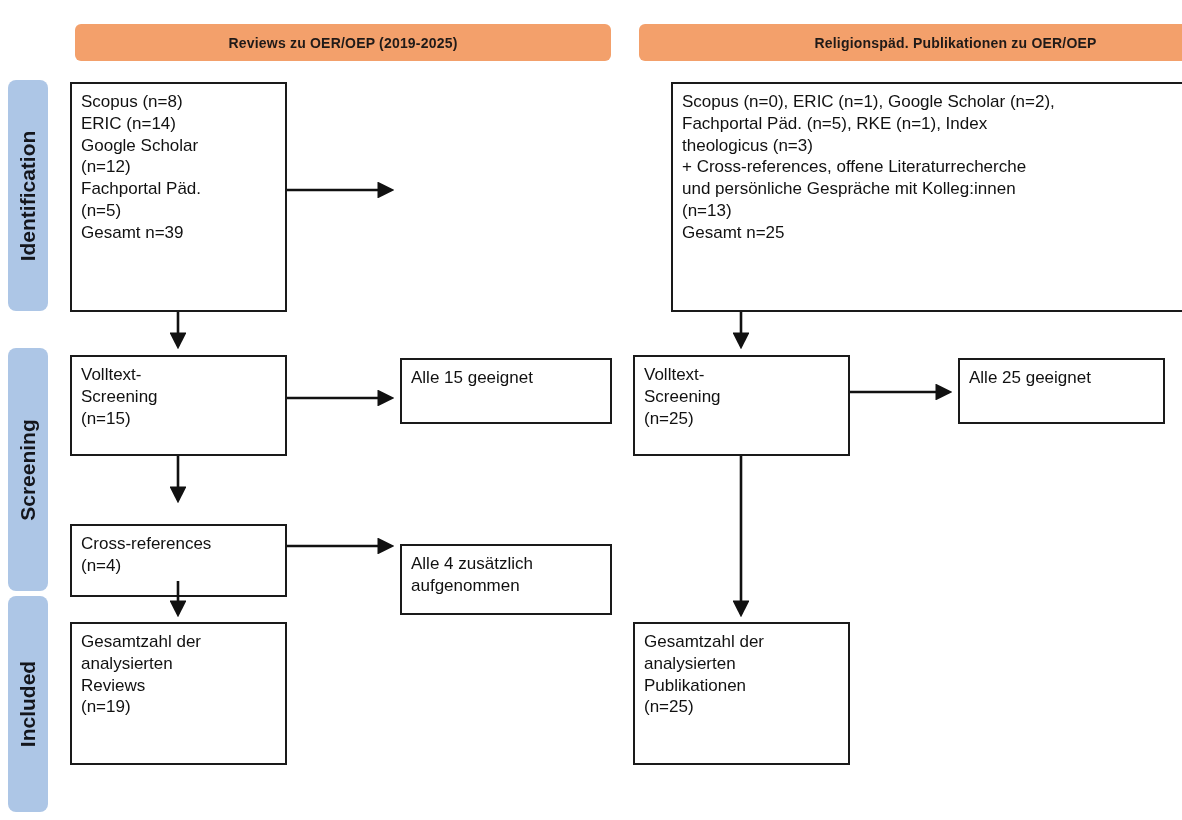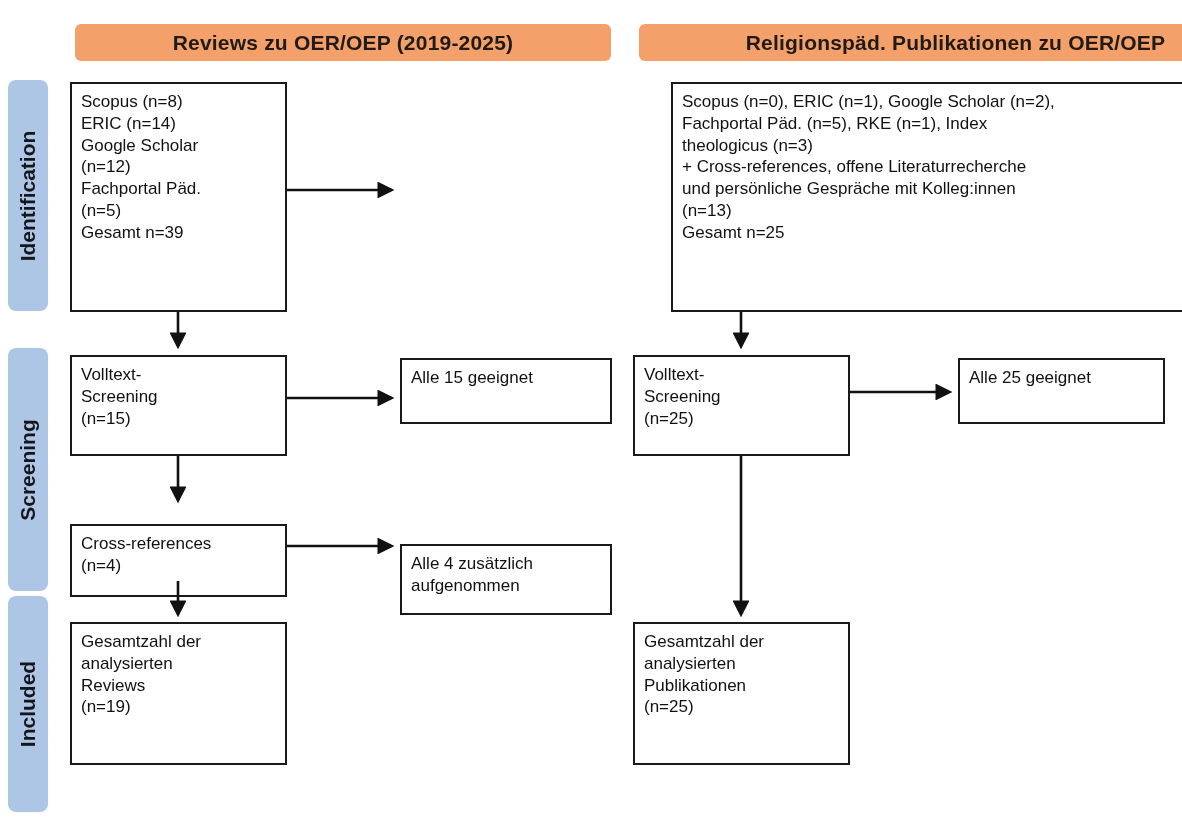--- a/index.html
+++ b/index.html
@@ -22,21 +22,21 @@
     height: 820px;
     pointer-events: none;
   }
   .header-pill {
     position: absolute;
     background: #f3a06b;
     border-radius: 6px;
     display: flex;
     align-items: center;
     justify-content: center;
-    font-size: 21px;
+    font-size: 14px;
     font-weight: bold;
     color: #201a18;
     letter-spacing: 0.2px;
   }
   .stage-pill {
     position: absolute;
     background: #adc6e6;
     border-radius: 8px;
     display: flex;
     align-items: center;

